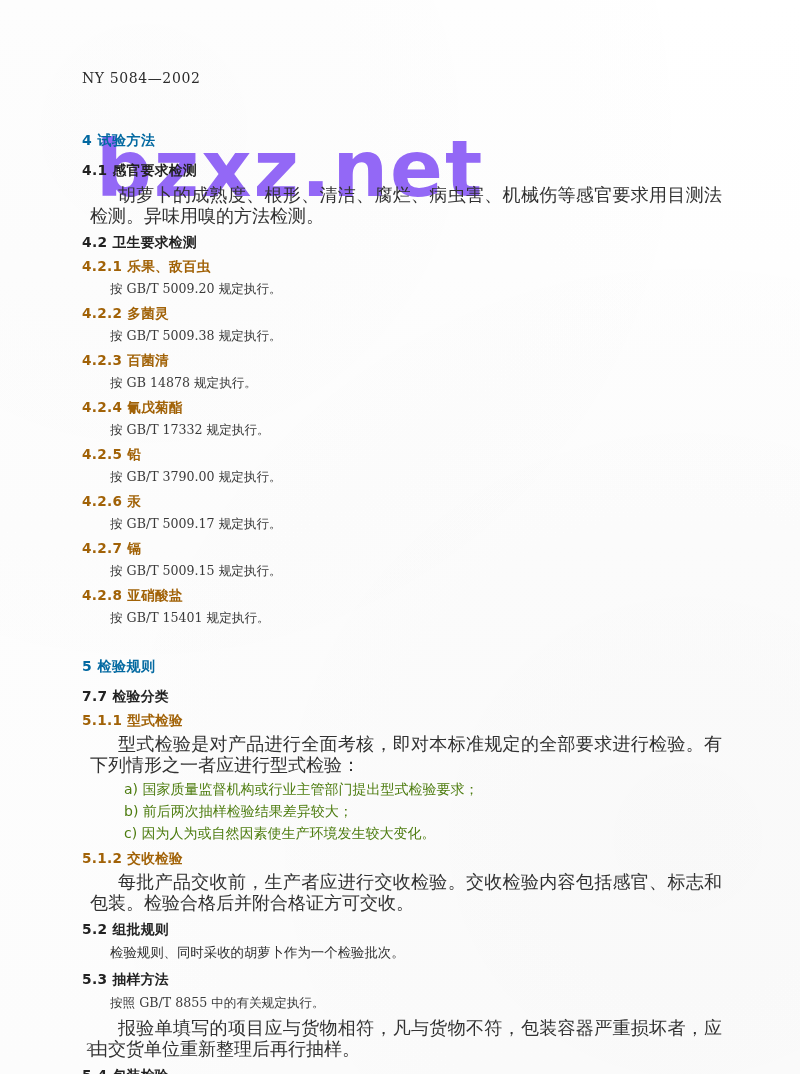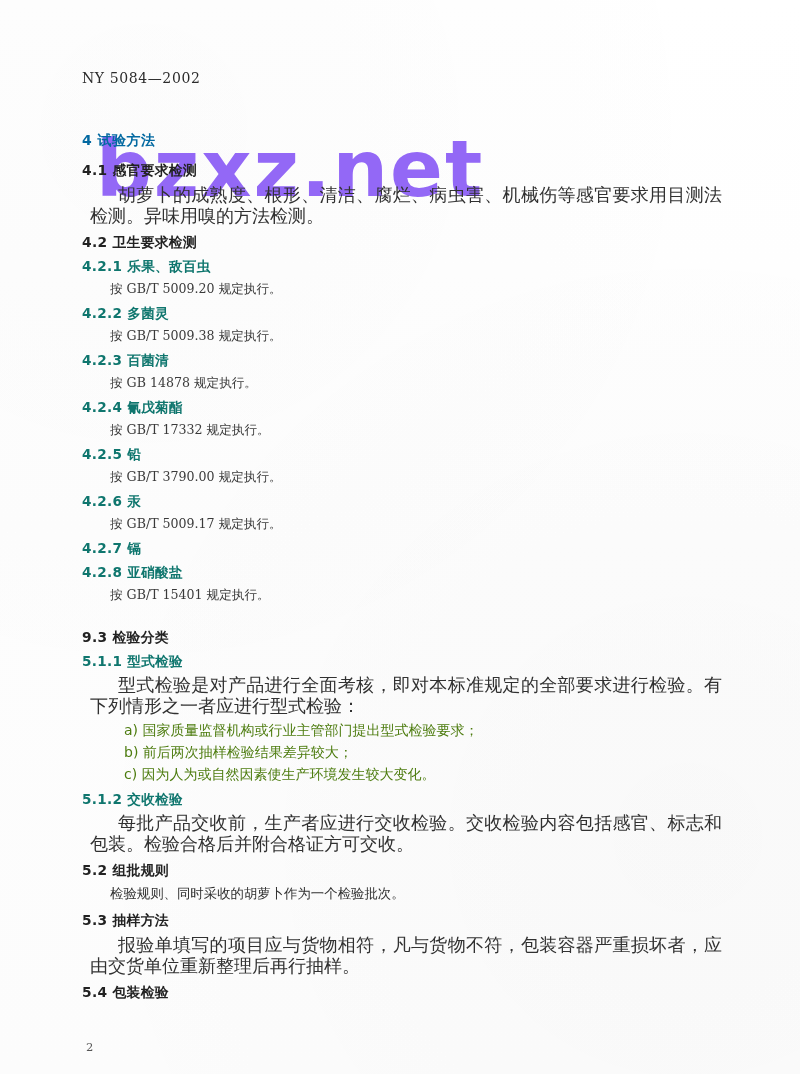--- a/index.html
+++ b/index.html
@@ -80,21 +80,21 @@
     margin-top: 8px;
     margin-bottom: 4px;
     color: #222;
   }
   .h-sub3 {           
     font-size: 13.6px;
     font-weight: bold;
     letter-spacing: 0.3px;
     margin-top: 6px;
     margin-bottom: 3px;
-    color: #0f766e;
+    color: #a16207;
   }
   .para {
     font-size: 18px;
     line-height: 21px;
     text-indent: 28px;
     margin: 2px 0 4px 8px;
     color: #313131;
     text-align: justify;
   }
   .para-flat {        
@@ -161,43 +161,46 @@
       <div class="h-sub3">4.2.4    氰戊菊酯</div>
       <div class="para-flat std">按 GB/T 17332 规定执行。</div>
 
       <div class="h-sub3">4.2.5    铅</div>
       <div class="para-flat std">按 GB/T 3790.00 规定执行。</div>
 
       <div class="h-sub3">4.2.6    汞</div>
       <div class="para-flat std">按 GB/T 5009.17 规定执行。</div>
 
       <div class="h-sub3">4.2.7    镉</div>
+      <div class="para-flat std">按 GB/T 5009.15 规定执行。</div>
 
       <div class="h-sub3">4.2.8    亚硝酸盐</div>
       <div class="para-flat std">按 GB/T 15401 规定执行。</div>
 
       <div class="gap-md"></div>
 
-
-      <div class="h-sub">9.3    检验分类</div>
+      <div class="h-sec">5    检验规则</div>
+
+      <div class="h-sub">7.7    检验分类</div>
 
       <div class="h-sub3">5.1.1    型式检验</div>
       <div class="para">型式检验是对产品进行全面考核，即对本标准规定的全部要求进行检验。有下列情形之一者应进行型式检验：</div>
 
       <div class="list-item">a) 国家质量监督机构或行业主管部门提出型式检验要求；</div>
       <div class="list-item">b) 前后两次抽样检验结果差异较大；</div>
       <div class="list-item">c) 因为人为或自然因素使生产环境发生较大变化。</div>
 
       <div class="h-sub3">5.1.2    交收检验</div>
       <div class="para">每批产品交收前，生产者应进行交收检验。交收检验内容包括感官、标志和包装。检验合格后并附合格证方可交收。</div>
 
       <div class="h-sub">5.2    组批规则</div>
       <div class="para-flat">检验规则、同时采收的胡萝卜作为一个检验批次。</div>
 
       <div class="h-sub">5.3    抽样方法</div>
+      <div class="para-flat std">按照 GB/T 8855 中的有关规定执行。</div>
       <div class="para">报验单填写的项目应与货物相符，凡与货物不符，包装容器严重损坏者，应由交货单位重新整理后再行抽样。</div>
 
       <div class="h-sub">5.4    包装检验</div>
 
     </div>
 
     <div class="pageno">2</div>
 
   </div>
 </div>

